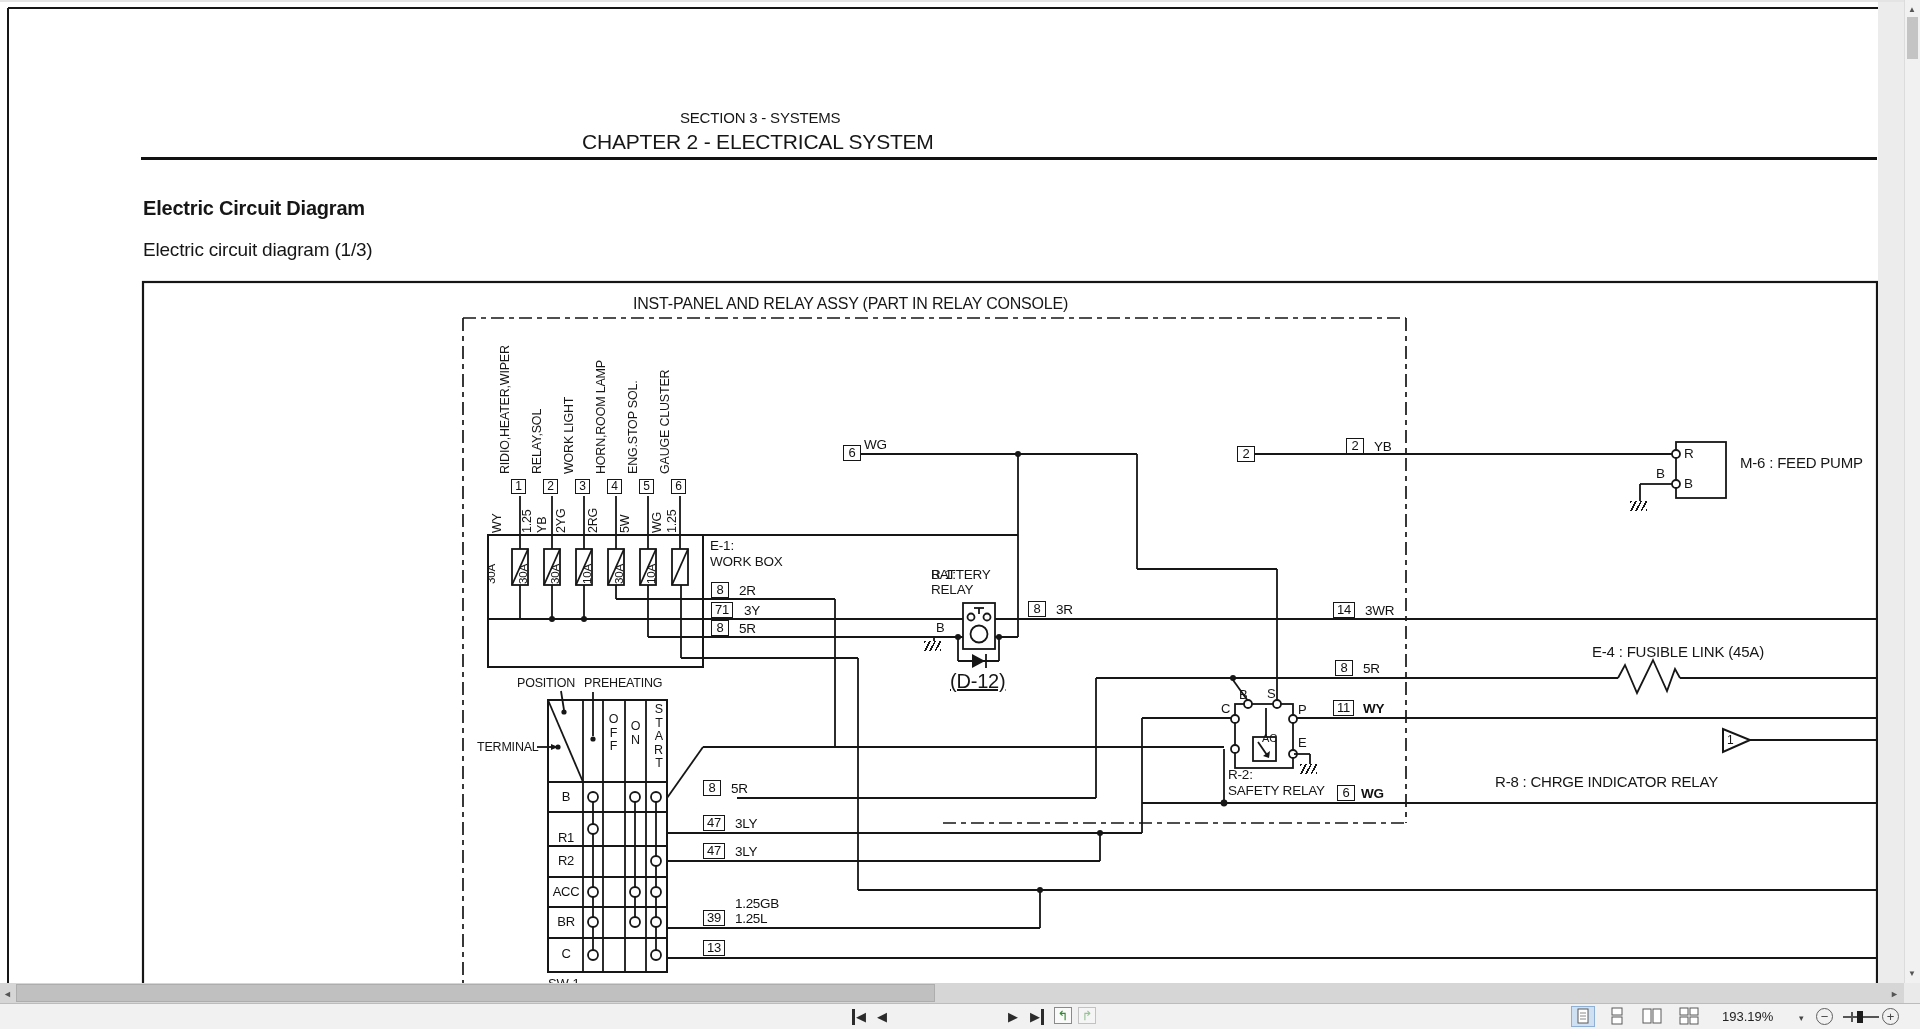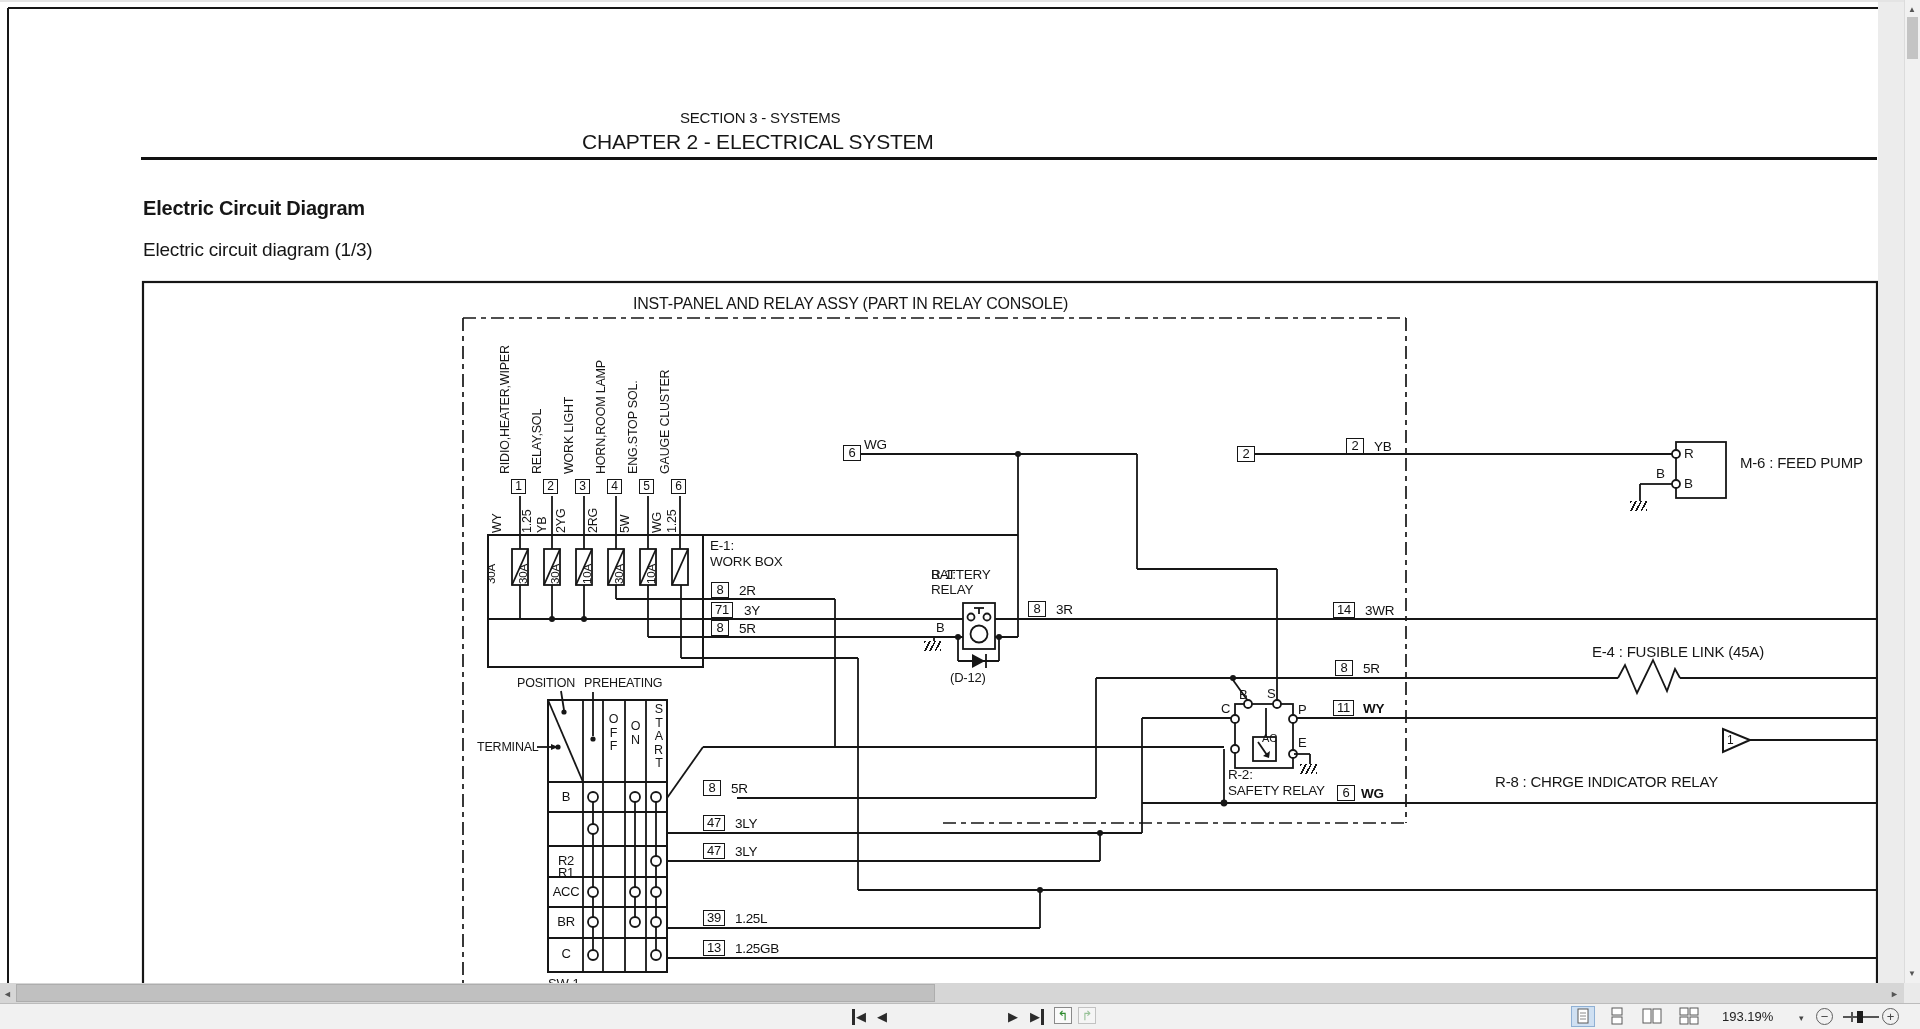--- a/index.html
+++ b/index.html
@@ -268,21 +268,21 @@
   <div class="vt" style="left:594px;top:570px;font-size:11.5px;">10A</div>
   <div class="vt" style="left:626px;top:570px;font-size:11.5px;">30A</div>
   <div class="vt" style="left:658px;top:570px;font-size:11.5px;">10A</div>
 
   <div class="dtxt" style="left:710px;top:538px;font-size:13.5px;">E-1:</div>
   <div class="dtxt" style="left:710px;top:554px;font-size:13.5px;">WORK BOX</div>
   <div class="dtxt" style="left:931px;top:552px;font-size:13.5px;margin-top:15px;">R-1:</div>
   <div class="dtxt" style="left:931px;top:567px;font-size:13.5px;">BATTERY</div>
   <div class="dtxt" style="left:931px;top:582px;font-size:13.5px;">RELAY</div>
   <div class="dtxt" style="left:936px;top:620px;font-size:13px;">B</div>
-  <div class="dtxt" style="left:950px;top:670px;font-size:13px;">(D-12)</div>
+  <div class="dtxt" style="left:950px;top:670px;font-size:20px;text-decoration:underline;">(D-12)</div>
   <div class="dtxt" style="left:1740px;top:454px;font-size:15px;">M-6 : FEED PUMP</div>
   <div class="dtxt" style="left:1684px;top:446px;font-size:13.5px;">R</div>
   <div class="dtxt" style="left:1684px;top:476px;font-size:13.5px;">B</div>
   <div class="dtxt" style="left:1656px;top:466px;font-size:13.5px;">B</div>
   <div class="dtxt" style="left:1592px;top:643px;font-size:15px;">E-4 : FUSIBLE LINK (45A)</div>
   <div class="dtxt" style="left:1495px;top:729px;font-size:15px;margin-top:44px;">R-8 : CHRGE INDICATOR RELAY</div>
   <div class="dtxt" style="left:1727px;top:733px;font-size:12px;">1</div>
   <div class="dtxt" style="left:1239px;top:687px;font-size:13px;">B</div>
   <div class="dtxt" style="left:1267px;top:686px;font-size:13px;">S</div>
   <div class="dtxt" style="left:1221px;top:701px;font-size:13px;">C</div>
@@ -315,30 +315,30 @@
   <div class="conn-code" style="left:1361px;top:786px;font-weight:bold;">WG</div>
   <div class="conn-num" style="left:703px;top:780px;">8</div>
   <div class="conn-code" style="left:731px;top:781px;">5R</div>
   <div class="conn-num" style="left:703px;top:815px;">47</div>
   <div class="conn-code" style="left:735px;top:816px;">3LY</div>
   <div class="conn-num" style="left:703px;top:843px;">47</div>
   <div class="conn-code" style="left:735px;top:844px;">3LY</div>
   <div class="conn-num" style="left:703px;top:910px;">39</div>
   <div class="conn-code" style="left:735px;top:911px;">1.25L</div>
   <div class="conn-num" style="left:703px;top:940px;">13</div>
-  <div class="conn-code" style="left:735px;top:941px;">1.25GB</div>
+  <div class="conn-code" style="left:735px;top:896px;">1.25GB</div>
 
   <div class="dtxt" style="left:517px;top:676px;font-size:12.5px;">POSITION</div>
   <div class="dtxt" style="left:584px;top:676px;font-size:12.5px;">PREHEATING</div>
   <div class="dtxt" style="left:477px;top:740px;font-size:12.5px;">TERMINAL</div>
   <div class="stk" style="left:607px;top:713px;">OFF</div>
   <div class="stk" style="left:629px;top:720px;">ON</div>
   <div class="stk" style="left:650px;top:703px;text-align:right;">START</div>
   <div class="rowlbl" style="left:550px;top:789px;">B</div>
-  <div class="rowlbl" style="left:550px;top:865px;">R1</div>
+  <div class="rowlbl" style="left:550px;top:830px;">R1</div>
   <div class="rowlbl" style="left:550px;top:853px;">R2</div>
   <div class="rowlbl" style="left:550px;top:884px;">ACC</div>
   <div class="rowlbl" style="left:550px;top:914px;">BR</div>
   <div class="rowlbl" style="left:550px;top:946px;">C</div>
 
   <div class="abs" style="left:548px;top:974px;width:120px;height:9px;overflow:hidden;">
     <span class="dtxt" style="position:static;font-size:13px;">SW-1</span>
   </div>
 
   <div class="abs" style="left:1878px;top:0;width:26px;height:983px;background:#ececec;"></div>

